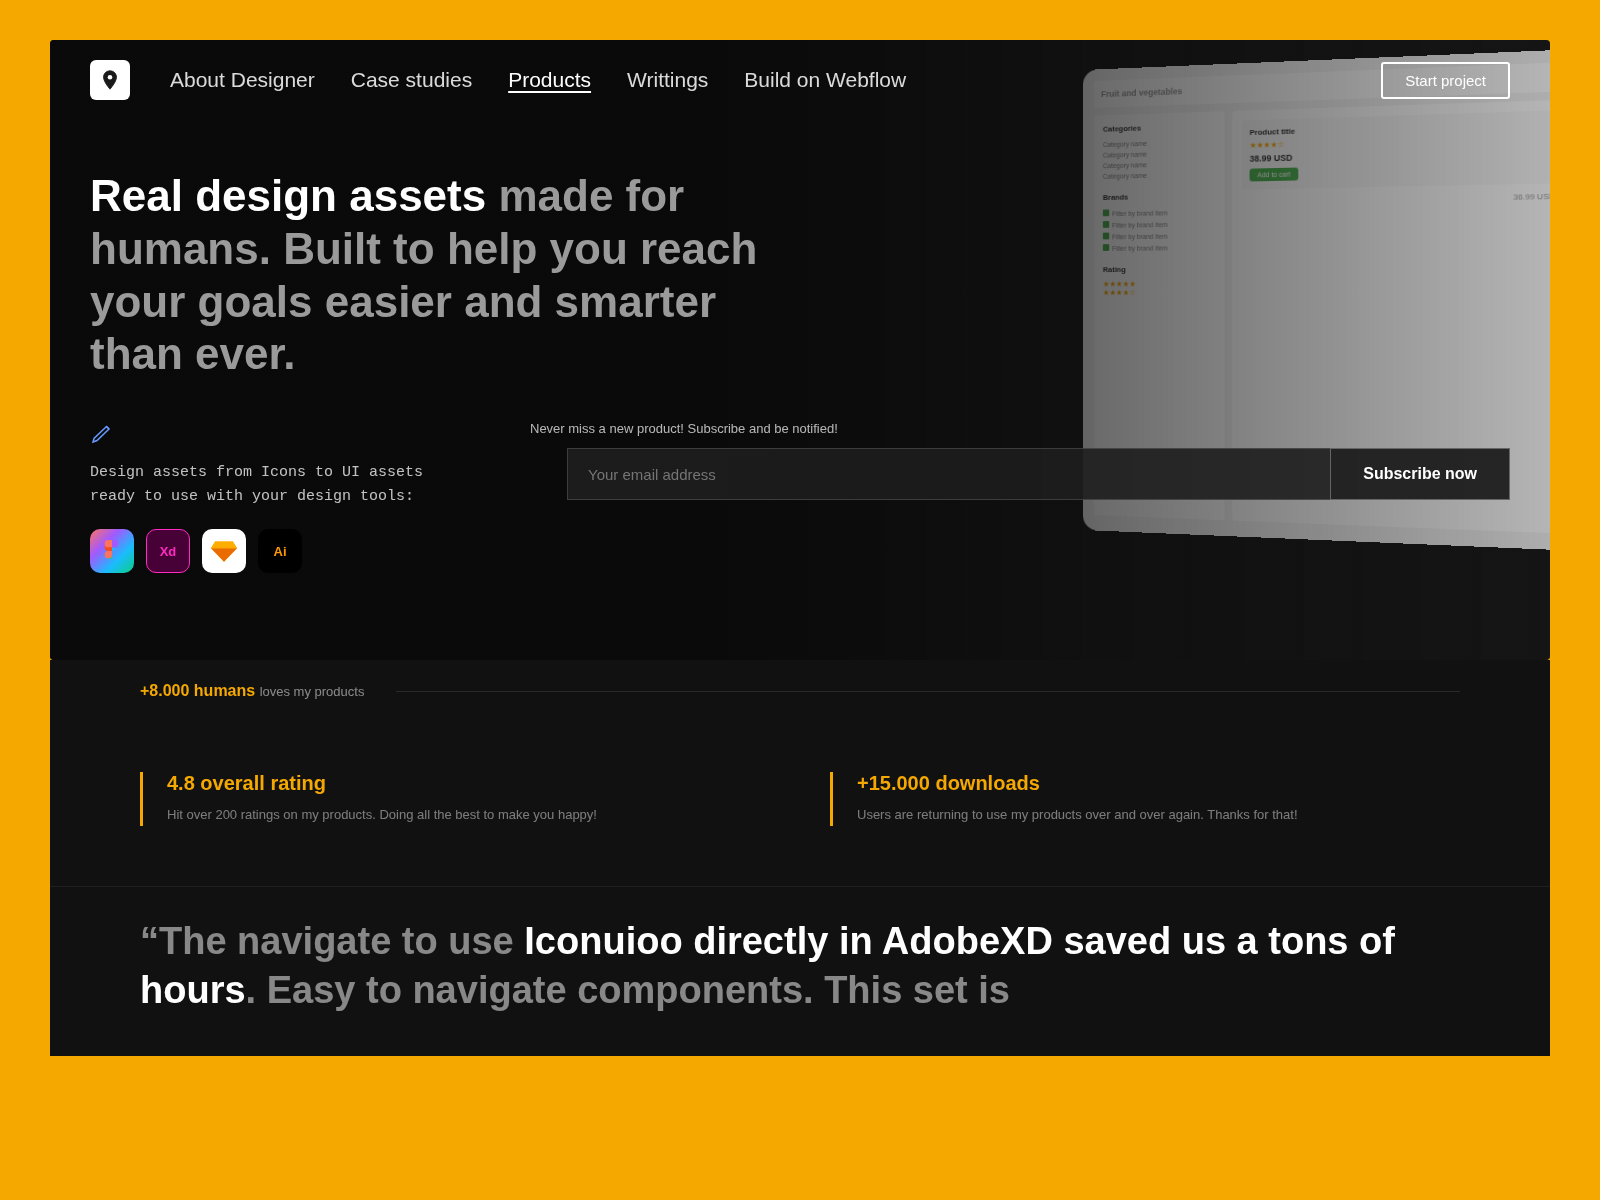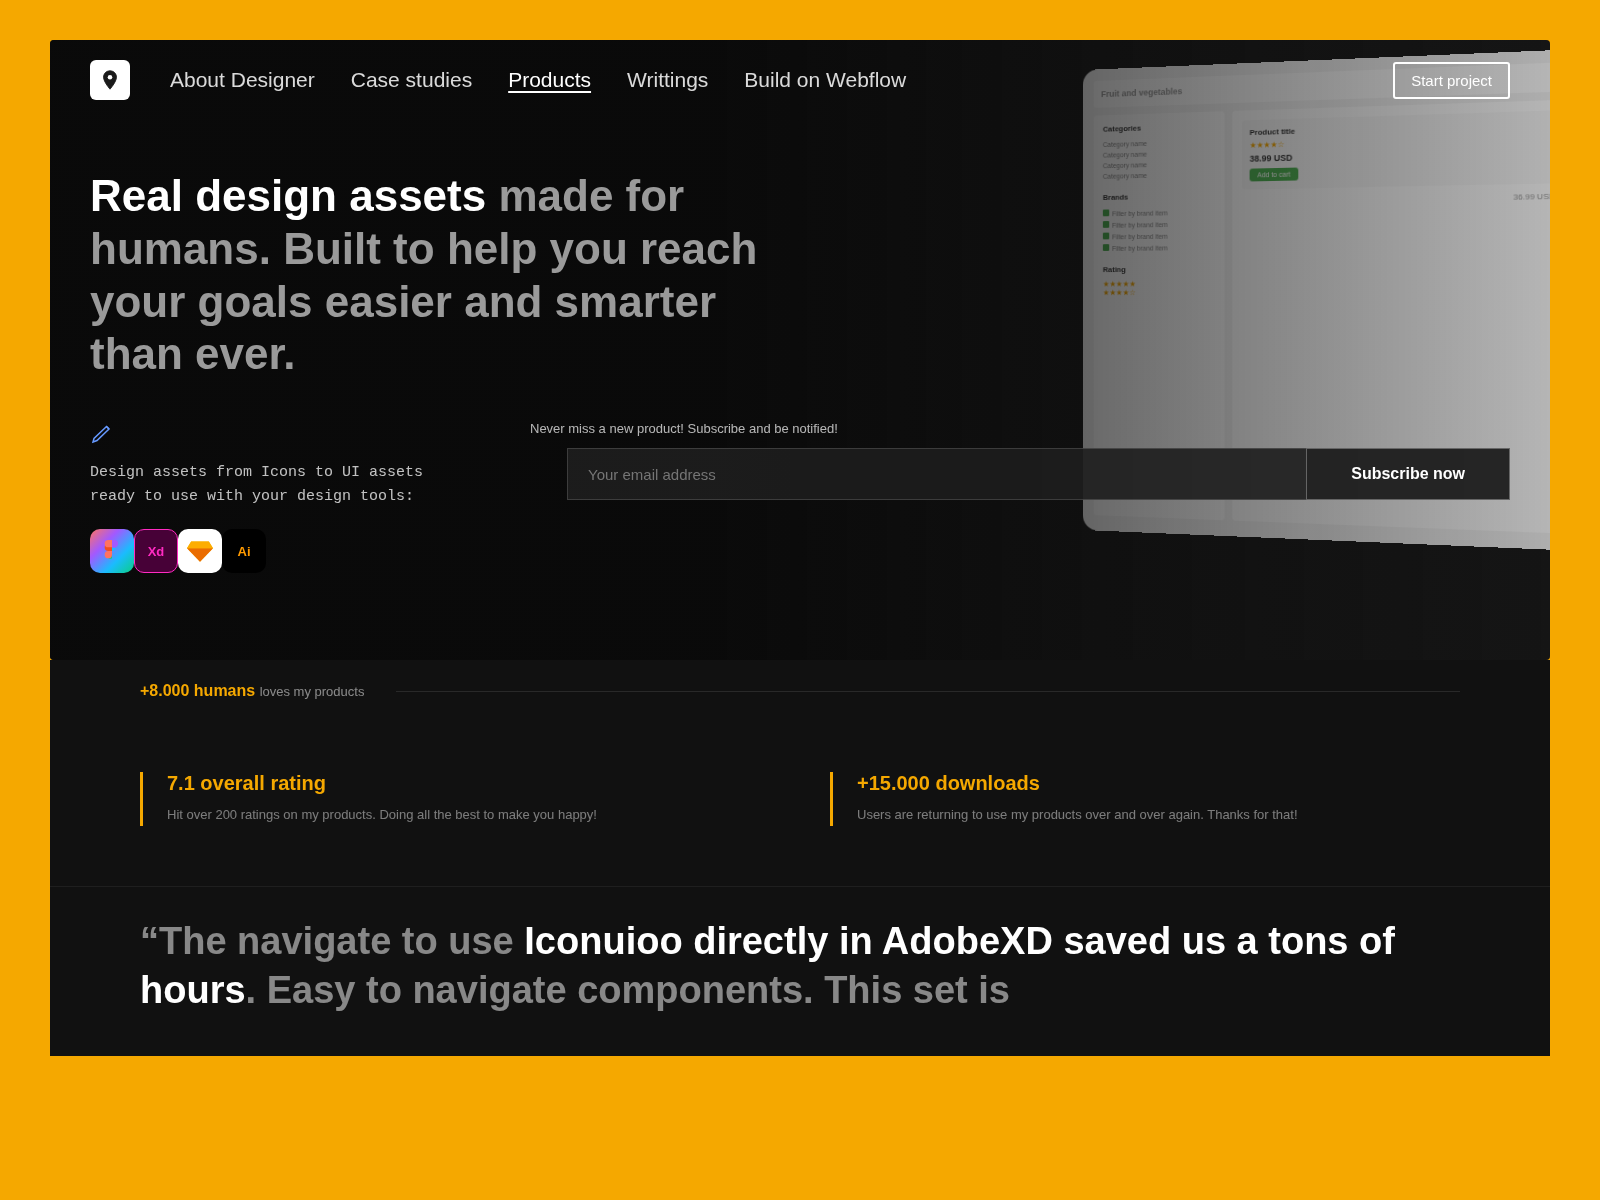--- a/index.html
+++ b/index.html
@@ -180,21 +180,21 @@
     }
     .nav-link.active {
       color: #fff;
       text-decoration: underline;
       text-underline-offset: 4px;
     }
     .nav-cta {
       background: transparent;
       border: 2px solid #fff;
       color: #fff;
-      padding: 8px 16px;
+      padding: 8px 22px;
       font-size: 15px;
       border-radius: 3px;
       cursor: pointer;
     }
     
     .hero-content {
       position: relative;
       z-index: 5;
       padding: 50px 40px 60px;
     }
@@ -224,21 +224,21 @@
     }
     .hero-left-text {
       color: rgba(255,255,255,0.75);
       font-size: 15px;
       line-height: 1.6;
       margin-bottom: 20px;
       font-family: Liberation Mono, monospace;
     }
     .tool-icons {
       display: flex;
-      gap: 0;
+      gap: 12px;
       align-items: flex-start;
     }
     .tool-icon {
       width: 44px;
       height: 44px;
       border-radius: 10px;
       display: flex;
       align-items: center;
       justify-content: center;
       font-size: 13px;
@@ -269,21 +269,21 @@
       color: rgba(255,255,255,0.5);
       padding: 16px 20px;
       font-size: 15px;
       outline: none;
       border-right: none;
     }
     .subscribe-btn {
       background: rgba(30,30,30,0.95);
       border: 1px solid rgba(255,255,255,0.3);
       color: #fff;
-      padding: 16px 44px;
+      padding: 16px 32px;
       font-size: 16px;
       font-weight: 600;
       cursor: pointer;
       white-space: nowrap;
     }
     
     .stats-bar {
       background: #111;
       padding: 22px 90px;
       display: flex;
@@ -489,21 +489,21 @@
     <span>
       <span class="stats-bar-highlight">+8.000 humans</span>
       <span class="stats-bar-text"> </span>
       <span style="color:rgba(255,255,255,0.5);font-size:13px;">loves my products</span>
     </span>
     <div class="stats-bar-line"></div>
   </div>
 
   <div class="stats-section">
     <div class="stat-card">
-      <div class="stat-title">7.1 overall rating</div>
+      <div class="stat-title">4.8 overall rating</div>
       <p class="stat-desc">Hit over 200 ratings on my products. Doing all the best to make you happy!</p>
     </div>
     <div class="stat-card">
       <div class="stat-title">+15.000 downloads</div>
       <p class="stat-desc">Users are returning to use my products over and over again. Thanks for that!</p>
     </div>
   </div>
 
   <div class="testimonial-section">
     <p class="testimonial-text">

